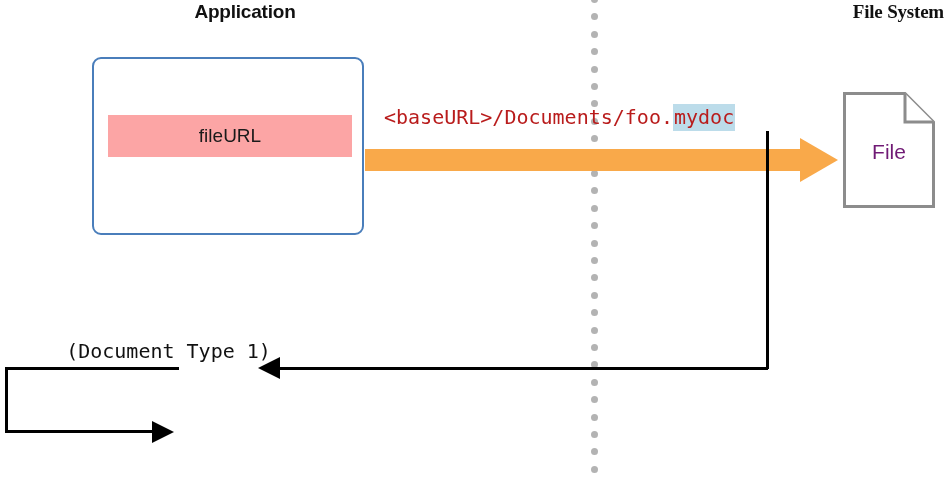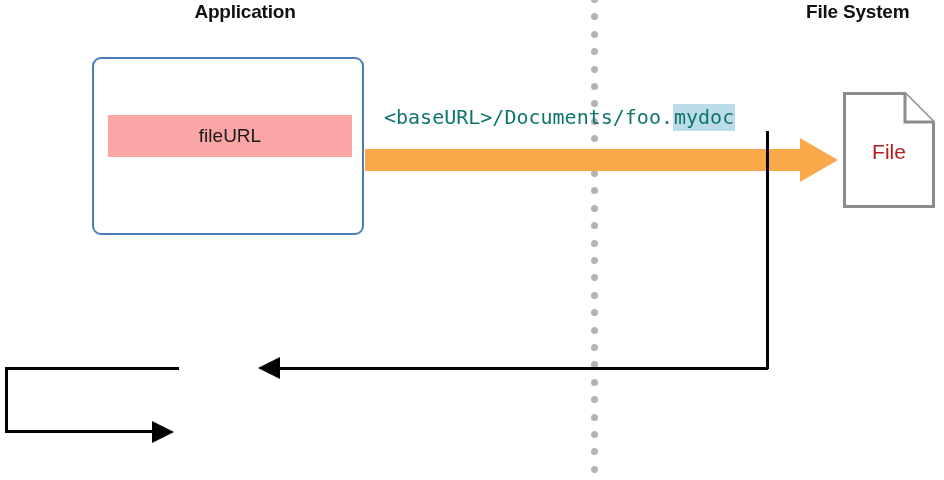--- a/index.html
+++ b/index.html
@@ -21,21 +21,21 @@
   .section-title {
     position: absolute;
     font-family: "Liberation Sans", sans-serif;
     font-weight: bold;
     font-size: 19px;
     color: #111111;
     white-space: nowrap;
     letter-spacing: -0.2px;
   }
   #title-application { left: 175px; top: 1px; width: 140px; text-align: center; }
-  #title-filesystem  { left: 806px; top: 1px; width: 138px; text-align: left; }
+  #title-filesystem  { left: 806px; top: 1px; width: 138px; text-align: right; font-family: Liberation Serif, serif; }
 
   
   #divider {
     position: absolute;
     left: 591px;
     top: -4px;
     width: 8px;
     height: 490px;
   }
   #divider .dot {
@@ -89,21 +89,21 @@
     box-sizing: border-box;
   }
 
   
   #path-text {
     position: absolute;
     left: 384px;
     top: 103px;
     font-family: "DejaVu Sans Mono", "Liberation Mono", monospace;
     font-size: 20px;
-    color: #0f766e;
+    color: #b91c1c;
     white-space: nowrap;
     line-height: 28px;
   }
   .hl {
     background: #bcdcea;
     padding: 1px 1px 2px 1px;
   }
 
   
   #orange-shaft {
@@ -133,21 +133,21 @@
     width: 92px;
     height: 116px;
   }
   #file-icon-label {
     position: absolute;
     left: 843px;
     top: 140px;
     width: 92px;
     text-align: center;
     font-size: 21px;
-    color: #b91c1c;
+    color: #701a75;
   }
 
   
   #plist {
     position: absolute;
     left: 18px;
     top: 264px;
     font-family: "DejaVu Sans Mono", "Liberation Mono", monospace;
     font-size: 20px;
     color: #111111;
@@ -237,20 +237,21 @@
 
   <div id="path-text"><span>&lt;baseURL&gt;/Documents/foo.</span><span class="hl">mydoc</span></div>
 
   <svg id="file-icon" viewBox="0 0 92 116">
     <path d="M1.5 1.5 H62 L90.5 30 V114.5 H1.5 Z" fill="#ffffff" stroke="#8c8c8c" stroke-width="3" stroke-linejoin="miter"></path>
     <path d="M62 1.5 V30 H90.5" fill="#ffffff" stroke="#8c8c8c" stroke-width="3" stroke-linejoin="miter"></path>
   </svg>
   <div id="file-icon-label">File</div>
 
   <div id="plist">
+    <div class="line">    (Document Type 1)</div>
     
     
     
     
     
   </div>
 
   <div class="blk" id="conn-right-v"></div>
   <div class="blk" id="conn-right-h"></div>
   <div id="arrowhead-left"></div>

